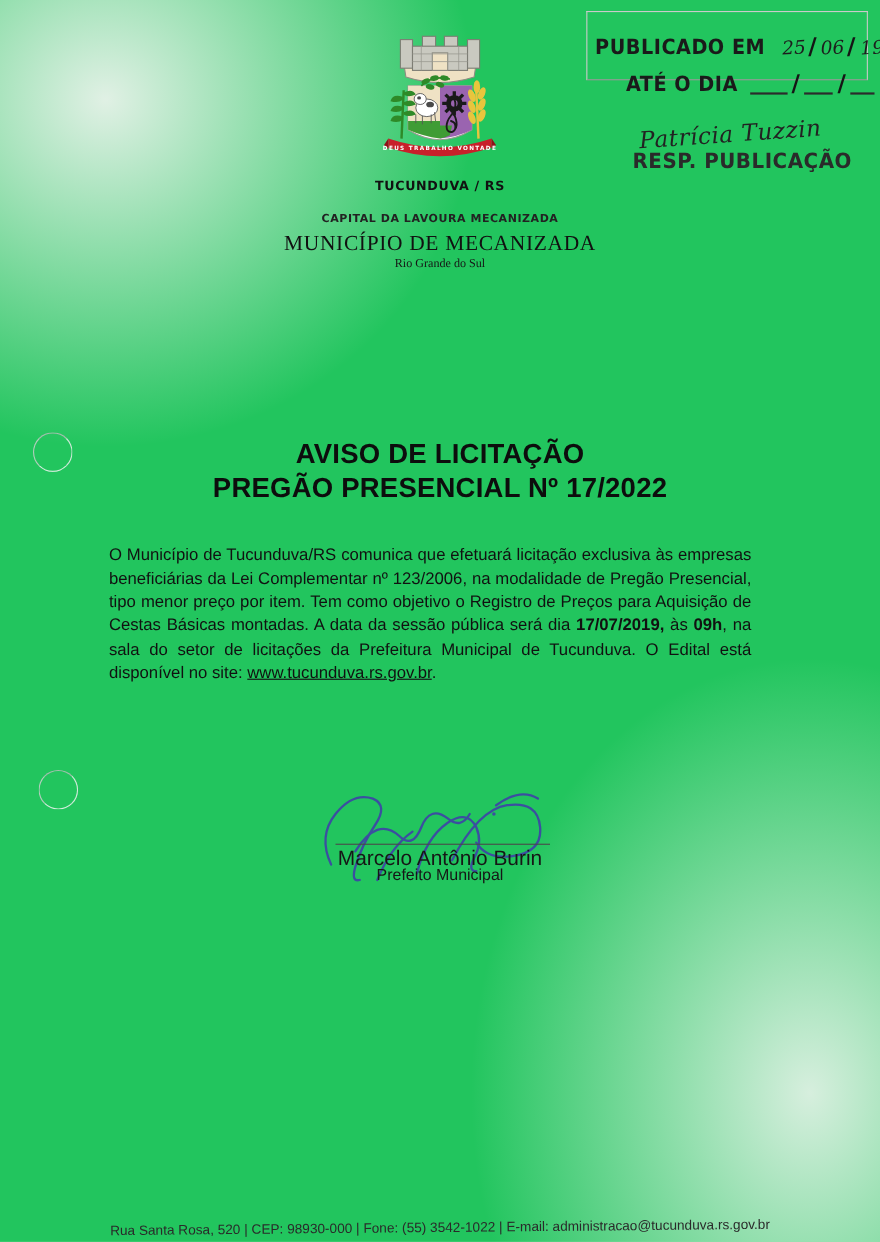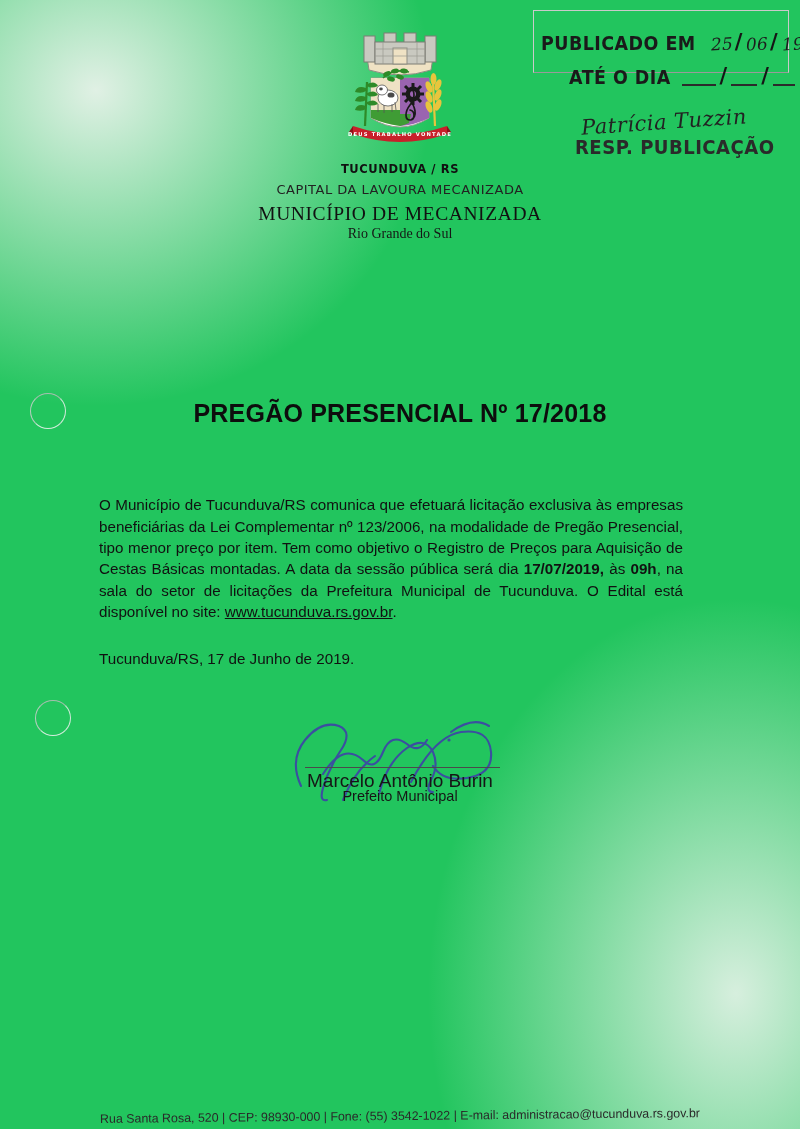--- a/index.html
+++ b/index.html
@@ -141,44 +141,44 @@
   #crest-name {
     margin-top: 4px;
     font-family: "DejaVu Sans", sans-serif;
     font-weight: 700;
     font-size: 11.5px;
     letter-spacing: .6px;
     color: #111;
   }
   #crest-sub-1 {
     font-family: "DejaVu Sans", sans-serif;
-    font-weight: 400;
-    font-size: 13px;
+    font-weight: 700;
+    font-size: 10px;
     letter-spacing: .5px;
     color: #222;
-    margin-top: 6px;
+    margin-top: 18px;
   }
   #crest-sub-2 {
     font-family: "DejaVu Sans", sans-serif;
     font-weight: 700;
     font-size: 7.2px;
     letter-spacing: .5px;
     color: #222;
     margin-top: 2px;
   }
   #org-name {
     font-family: "Liberation Serif", serif;
     font-size: 19.5px;
     letter-spacing: .6px;
     color: #111;
     margin-top: 6px;
   }
   #org-state {
     font-family: "Liberation Serif", serif;
-    font-size: 14px;
+    font-size: 11px;
     color: #161616;
     margin-top: 1px;
   }
 
   
   #doc-title {
     position: absolute;
     left: 0;
     top: 398px;
     width: 800px;
@@ -401,26 +401,26 @@
       <text x="53" y="106" font-family="DejaVu Sans, sans-serif" font-size="5.2" font-weight="bold" fill="#ffffff" text-anchor="middle" letter-spacing="1.2">DEUS TRABALHO VONTADE</text>
     </svg>
 
     <div id="crest-name">TUCUNDUVA / RS</div>
     <div id="crest-sub-1">CAPITAL DA LAVOURA MECANIZADA</div>
     <div id="org-name">MUNICÍPIO DE MECANIZADA</div>
     <div id="org-state">Rio Grande do Sul</div>
   </div>
 
   <div id="doc-title">
-    <span class="line2">PREGÃO PRESENCIAL Nº 17/2018</span>
+    <span>AVISO DE LICITAÇÃO</span>
+    <span class="line2">PREGÃO PRESENCIAL Nº 17/2022</span>
   </div>
 
   <p id="body-text"><span>O Município de Tucunduva/RS comunica que efetuará licitação exclusiva às empresas beneficiárias da Lei Complementar nº 123/2006, na modalidade de Pregão Presencial, tipo menor preço por item. Tem como objetivo o Registro de Preços para Aquisição de Cestas Básicas montadas. A data da sessão pública será dia </span><b>17/07/2019,</b><span> às </span><b>09h</b><span>, na sala do setor de licitações da Prefeitura Municipal de Tucunduva. O Edital está disponível no site: </span><a id="body-link" href="#">www.tucunduva.rs.gov.br</a><span>.</span></p>
 
-  <div id="date-line">Tucunduva/RS, 17 de Junho de 2019.</div>
 
   <div id="signature-block">
 
     <svg id="signature-ink" viewBox="0 0 240 96">
       <g fill="none" stroke="#3b4fa0" stroke-width="2.1" stroke-linecap="round">
         <path d="M18 78 Q6 52 22 32 Q38 12 56 18 Q70 24 58 42 Q46 60 40 80 Q36 94 44 92"></path>
         <path d="M40 66 Q60 34 80 52 Q92 64 100 44 Q108 24 124 36 Q136 46 144 32"></path>
         <path d="M96 86 Q104 54 124 40 Q142 28 150 44 Q156 58 148 72 Q142 84 150 84"></path>
         <path d="M128 74 Q152 28 178 24 Q206 20 208 44 Q210 66 184 70 Q160 74 150 58"></path>
         <path d="M168 24 Q190 8 206 18"></path>

